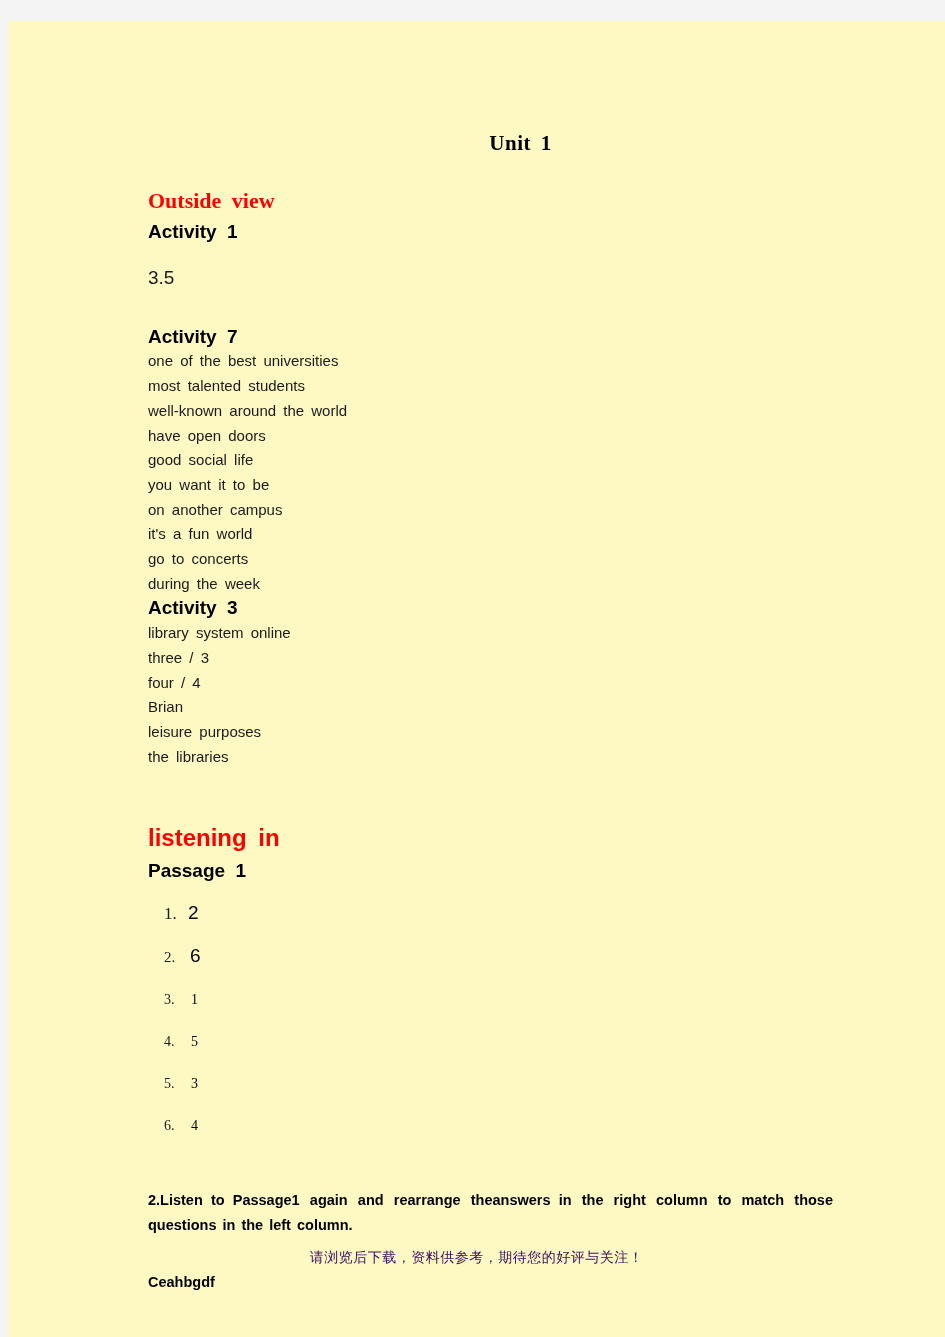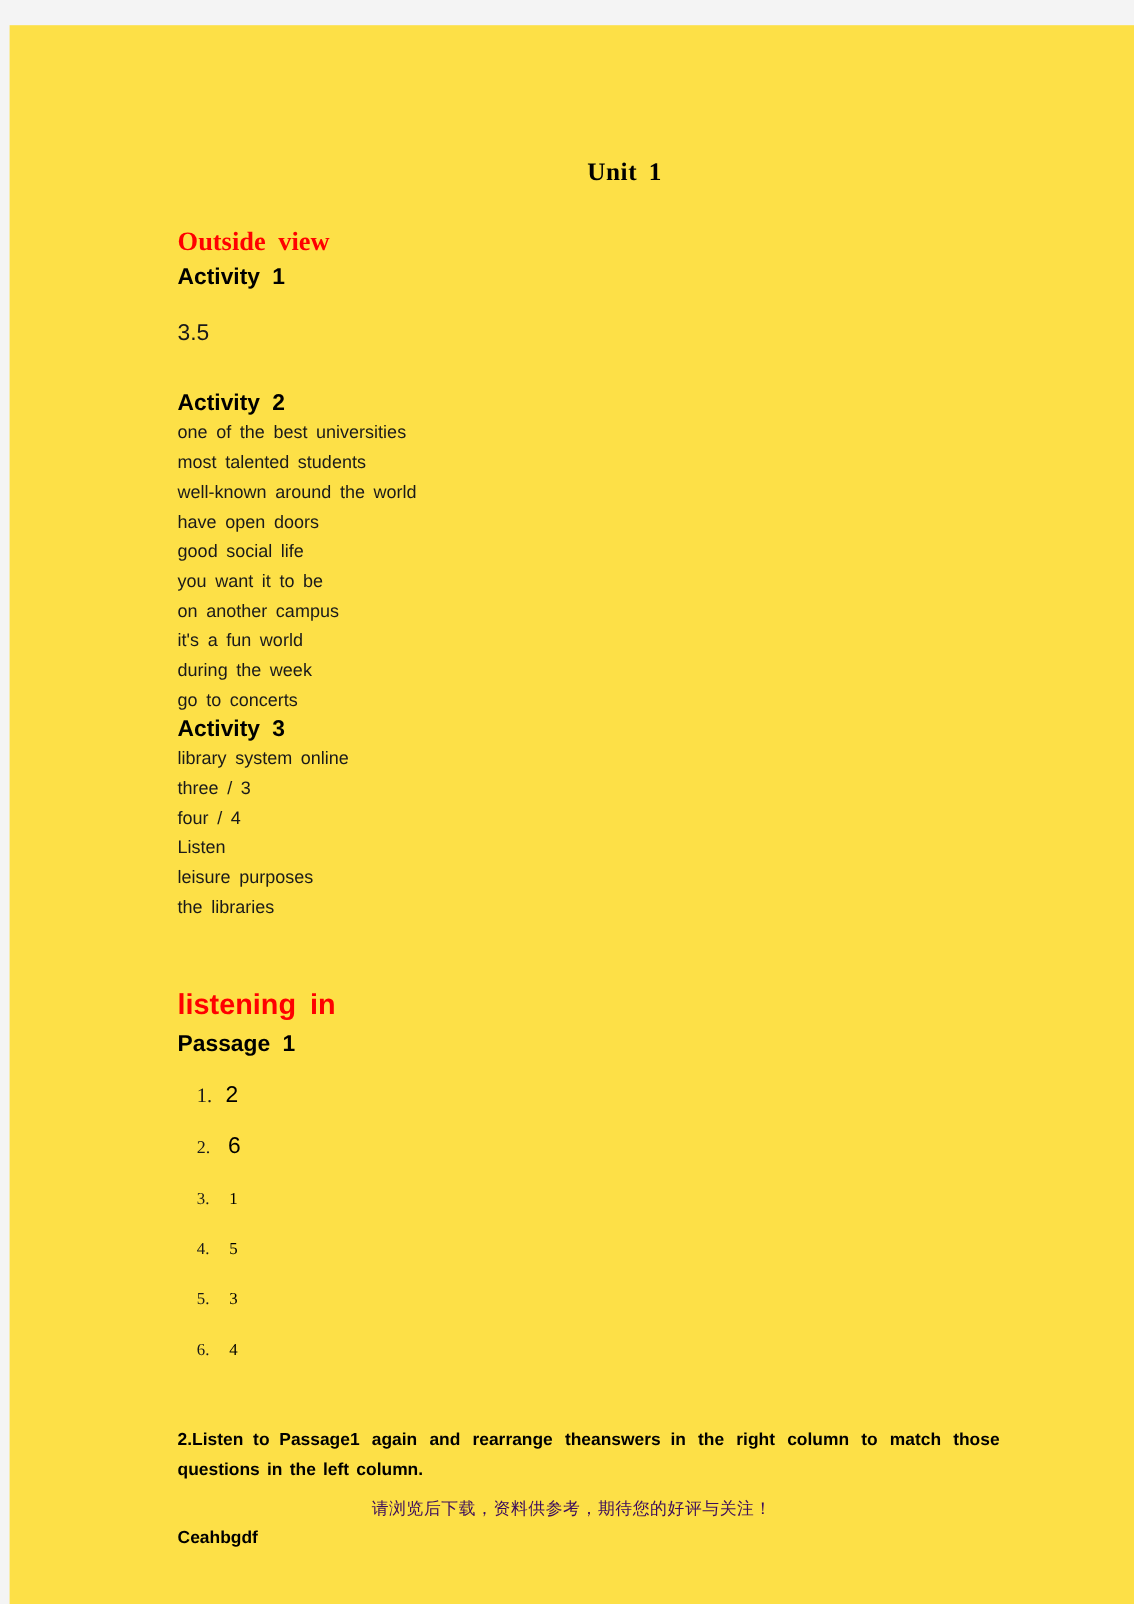--- a/index.html
+++ b/index.html
@@ -12,21 +12,21 @@
     background: #f4f4f4;
     font-family: "Liberation Sans", sans-serif;
     overflow: hidden;
   }
   .page {
     position: absolute;
     left: 8px;
     top: 21px;
     width: 937px;
     height: 1316px;
-    background: #fde047;
+    background: #fef9c3;
   }
   .content {
     position: absolute;
     left: 140px;
     top: 110px;
     width: 700px;
   }
 
   
   .unit-title {
@@ -191,40 +191,40 @@
     <h1 class="unit-title">Unit 1</h1>
 
     <h2 class="section-red-serif">Outside view</h2>
 
     <h3 class="sub-heading">Activity 1</h3>
     <div class="gap-md"></div>
     <p class="big-answer">3.5</p>
 
     <div class="gap-lg"></div>
 
-    <h3 class="sub-heading">Activity 2</h3>
+    <h3 class="sub-heading">Activity 7</h3>
     <div>
       <p class="answer-line">one of the best universities</p>
       <p class="answer-line">most talented students</p>
       <p class="answer-line">well-known around the world</p>
       <p class="answer-line">have open doors</p>
       <p class="answer-line">good social life</p>
       <p class="answer-line">you want it to be</p>
       <p class="answer-line">on another campus</p>
       <p class="answer-line">it's a fun world</p>
+      <p class="answer-line">go to concerts</p>
       <p class="answer-line">during the week</p>
-      <p class="answer-line">go to concerts</p>
     </div>
 
     <h3 class="sub-heading">Activity 3</h3>
     <div>
       <p class="answer-line">library system online</p>
       <p class="answer-line">three / 3</p>
       <p class="answer-line">four / 4</p>
-      <p class="answer-line">Listen</p>
+      <p class="answer-line">Brian</p>
       <p class="answer-line">leisure purposes</p>
       <p class="answer-line">the libraries</p>
     </div>
 
     <div class="gap-xl"></div>
     <div class="gap-sm"></div>
 
     <h2 class="section-red-sans">listening in</h2>
 
     <h3 class="sub-heading">Passage 1</h3>

